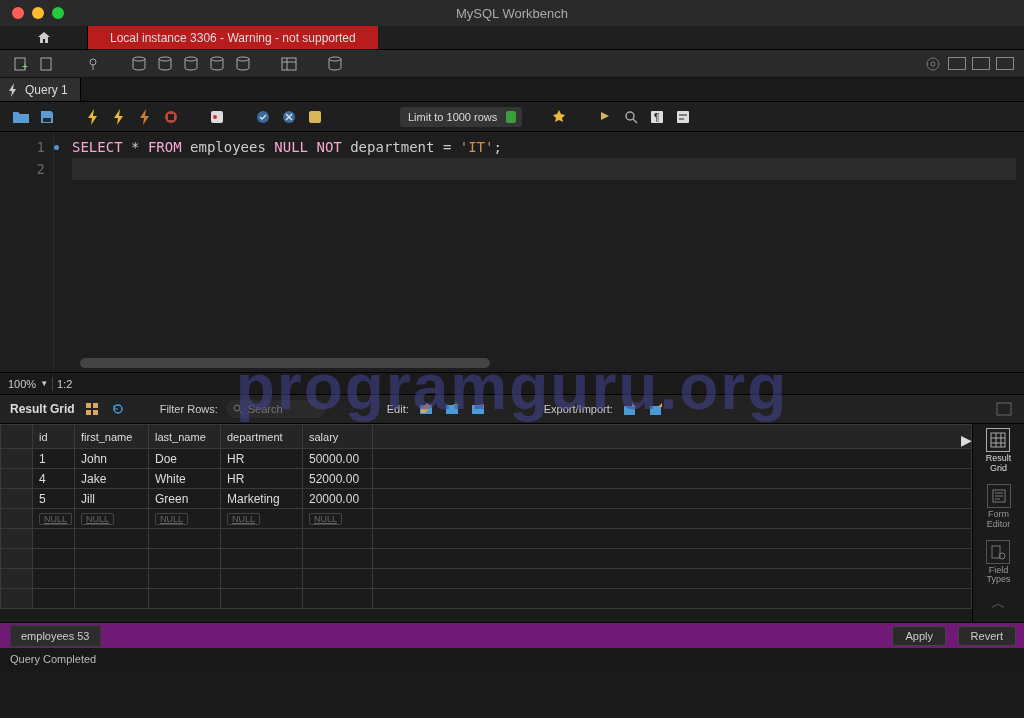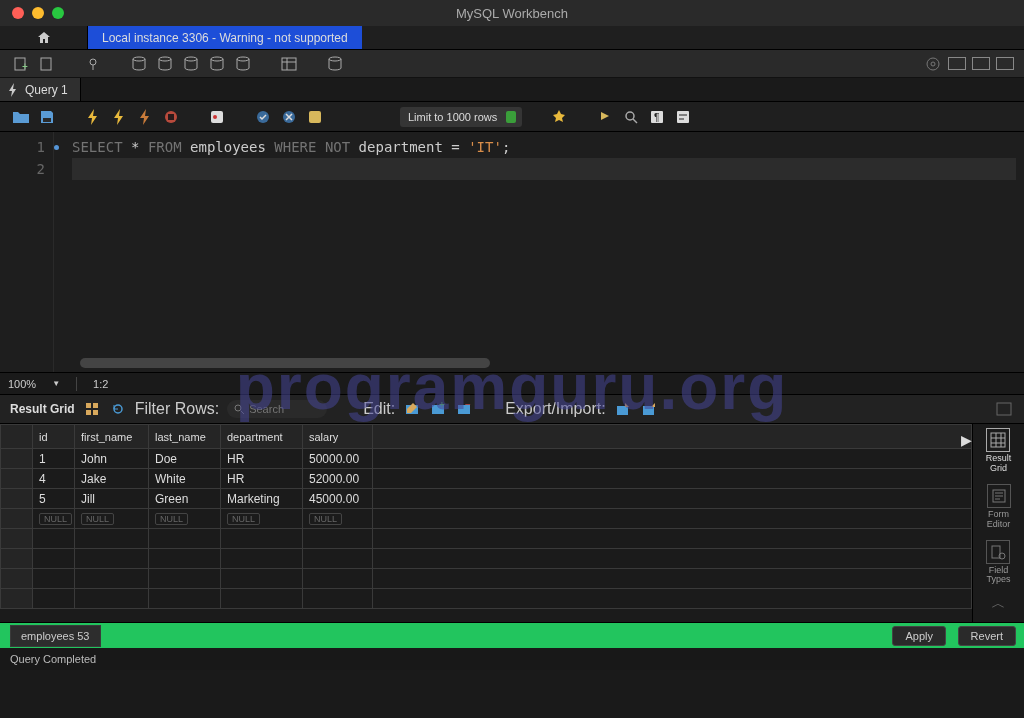--- a/index.html
+++ b/index.html
@@ -10,21 +10,21 @@
 .traffic-lights { display: flex; gap: 8px; padding-left: 12px; }
 .tl { width: 12px; height: 12px; border-radius: 50%; }
 .tl.red { background: #ff5f57; }
 .tl.yellow { background: #febc2e; }
 .tl.green { background: #28c840; }
 .titlebar-title { position: absolute; left: 50%; transform: translateX(-50%); color: #aaa; font-size: 13px; font-weight: 500; }
 
 
 .tabstrip-top { height: 24px; background: #1f1f1f; display: flex; align-items: center; border-bottom: 1px solid #000; }
 .home-icon-area { width: 88px; height: 100%; display: flex; align-items: center; justify-content: center; background: #1f1f1f; border-right: 1px solid #000; }
-.conn-tab { height: 100%; display: flex; align-items: center; padding: 0 14px; background: #1d4ed8; color: #ddd; font-size: 12px; }
+.conn-tab { height: 100%; display: flex; align-items: center; padding: 0 22px; background: #b91c1c; color: #ddd; font-size: 12px; }
 
 
 .toolbar-main { height: 28px; background: #2a2a2a; display: flex; align-items: center; padding: 0 12px; gap: 8px; border-bottom: 1px solid #111; position: relative; }
 .tb-icon { width: 18px; height: 18px; display: inline-flex; align-items: center; justify-content: center; color: #aaa; }
 .tb-sep { width: 12px; }
 .tb-right { position: absolute; right: 10px; display: flex; gap: 6px; align-items: center; }
 .panel-rect { width: 18px; height: 13px; border: 1px solid #888; display: inline-block; }
 
 
 .query-tabstrip { height: 24px; background: #1a1a1a; display: flex; border-bottom: 1px solid #000; }
@@ -37,63 +37,63 @@
 .limit-wrap::after { content: ""; position: absolute; right: 6px; top: 4px; width: 10px; height: 12px; background: #3a9e3a; border-radius: 2px; }
 
 
 .editor { height: 240px; background: #1e1e1e; display: flex; font-family: "Menlo", "Consolas", monospace; font-size: 14px; position: relative; }
 .gutter { width: 54px; background: #1e1e1e; color: #666; text-align: right; padding: 4px 8px 0 0; border-right: 1px solid #2a2a2a; }
 .gutter-line { height: 22px; line-height: 22px; position: relative; }
 .gutter-line .dot { position: absolute; right: -14px; top: 9px; width: 5px; height: 5px; background: #5595d6; border-radius: 50%; }
 .code { flex: 1; padding: 4px 8px 0 18px; }
 .code-line { height: 22px; line-height: 22px; white-space: pre; }
 .code-line.active { background: #2c2c2c; }
-.kw { color: #737373; }
+.kw { color: #f9a8d4; }
 .str { color: #d98e4a; }
 .hscroll { position: absolute; bottom: 4px; left: 80px; height: 10px; width: 410px; background: #444; border-radius: 5px; }
 
 
 .watermark { position: absolute; top: 350px; left: 0; width: 1024px; text-align: center; font-size: 64px; font-weight: 700; color: rgba(70, 70, 150, 0.55); letter-spacing: 2px; pointer-events: none; z-index: 5; }
 
 
-.editor-status { height: 22px; background: #1a1a1a; display: flex; align-items: center; gap: 16px; padding: 0 8px; color: #ccc; font-size: 11px; border-top: 1px solid #000; }
+.editor-status { height: 22px; background: #1a1a1a; display: flex; align-items: center; gap: 4px; padding: 0 8px; color: #ccc; font-size: 11px; border-top: 1px solid #000; }
 .editor-status .sep { width: 1px; height: 14px; background: #444; }
 
 
 .results-toolbar { height: 30px; background: #222; display: flex; align-items: center; padding: 0 10px; gap: 8px; border-top: 1px solid #000; border-bottom: 1px solid #000; position: relative; }
 .results-toolbar .lbl { font-weight: 600; color: #ddd; font-size: 12px; }
 .results-toolbar input { background: #2a2a2a; border: none; color: #999; padding: 2px 6px; height: 18px; width: 100px; font-size: 11px; border-radius: 9px; }
-.results-toolbar .group-lbl { color: #ccc; font-size: 16px; }
+.results-toolbar .group-lbl { color: #ccc; font-size: 11px; margin-left: 25px; }
 
 
 .result-area { display: flex; height: 198px; }
 .grid-wrap { flex: 1; background: #1b1b1b; overflow: hidden; }
 .grid-table { width: 100%; border-collapse: collapse; table-layout: fixed; }
 .grid-table th { background: #252525; color: #ddd; font-weight: 400; font-size: 11px; text-align: left; padding: 4px 6px; border: 1px solid #3a3a3a; height: 24px; }
 .grid-table td { color: #ddd; font-size: 12px; padding: 2px 6px; border: 1px solid #3a3a3a; height: 20px; }
 .grid-table td.null { color: #666; font-size: 9px; }
-.grid-table td.null span { border: 1px solid #444; padding: 0 4px; border-radius: 2px; }
+.grid-table td.null span { border: 1px solid #444; padding: 0 4px; border-radius: 2px; text-decoration: underline; }
 .col-rownum { width: 32px; background: #252525; }
 .col-id { width: 42px; }
 .col-fn { width: 74px; }
 .col-ln { width: 72px; }
 .col-dp { width: 82px; }
 .col-sl { width: 70px; }
 
 
 .right-panel { width: 52px; background: #1b1b1b; border-left: 1px solid #000; display: flex; flex-direction: column; align-items: center; padding-top: 4px; gap: 10px; position: relative; }
 .right-panel .rp-item { display: flex; flex-direction: column; align-items: center; gap: 2px; color: #999; font-size: 9px; text-align: center; line-height: 1.1; }
 .rp-icon { width: 24px; height: 24px; border: 1px solid #555; display: flex; align-items: center; justify-content: center; }
 .rp-item.active .rp-icon { border-color: #aaa; }
 .rp-item.active { color: #ddd; }
 .right-panel .chev-up, .right-panel .chev-down { color: #666; font-size: 14px; }
 .arrow-left { position: absolute; left: -12px; top: 8px; color: #ddd; font-size: 14px; }
 
 
-.bottom-bar { height: 26px; background: #22c55e; display: flex; align-items: center; padding: 0 10px; border-top: 1px solid #000; position: relative; }
+.bottom-bar { height: 26px; background: #701a75; display: flex; align-items: center; padding: 0 10px; border-top: 1px solid #000; position: relative; }
 .sheet-tab { background: #2d2d2d; padding: 4px 10px; font-size: 11px; color: #ccc; border: 1px solid #3a3a3a; }
 .btn-flat { position: absolute; background: #2a2a2a; border: 1px solid #444; color: #ccc; font-size: 11px; padding: 3px 12px; border-radius: 3px; }
 
 
 .status-bar { height: 22px; background: #181818; display: flex; align-items: center; padding: 0 10px; color: #bbb; font-size: 11px; text-align: center; }
 
 svg { display: block; }
 </style>
 </head>
 <body>
@@ -296,21 +296,21 @@
       </svg>
     </span>
 </div>
 
 <div class="editor">
   <div class="gutter">
     <div class="gutter-line">1<span class="dot"></span></div>
     <div class="gutter-line">2</div>
   </div>
   <div class="code">
-    <div class="code-line"><span class="kw">SELECT</span><span> * </span><span class="kw">FROM</span><span> employees </span><span class="kw">WHERE NOT</span><span> department = </span><span class="str">'IT'</span><span>;</span></div>
+    <div class="code-line"><span class="kw">SELECT</span><span> * </span><span class="kw">FROM</span><span> employees </span><span class="kw">NULL NOT</span><span> department = </span><span class="str">'IT'</span><span>;</span></div>
     <div class="code-line active"></div>
   </div>
   <div class="hscroll"></div>
 </div>
 
 <div class="watermark">programguru.org</div>
 
 <div class="editor-status">
   <span>100%</span>
   <span style="font-size:8px">▼</span>
@@ -424,21 +424,21 @@
             <td>HR</td>
             <td>52000.00</td>
             <td></td>
         </tr>
         <tr>
           <td class="col-rownum"></td>
           <td>5</td>
             <td>Jill</td>
             <td>Green</td>
             <td>Marketing</td>
-            <td>45000.00</td>
+            <td>20000.00</td>
             <td></td>
         </tr>
         <tr>
           <td class="col-rownum"></td>
           <td class="null"><span>NULL</span></td>
           <td class="null"><span>NULL</span></td>
           <td class="null"><span>NULL</span></td>
           <td class="null"><span>NULL</span></td>
           <td class="null"><span>NULL</span></td>
           <td></td>

